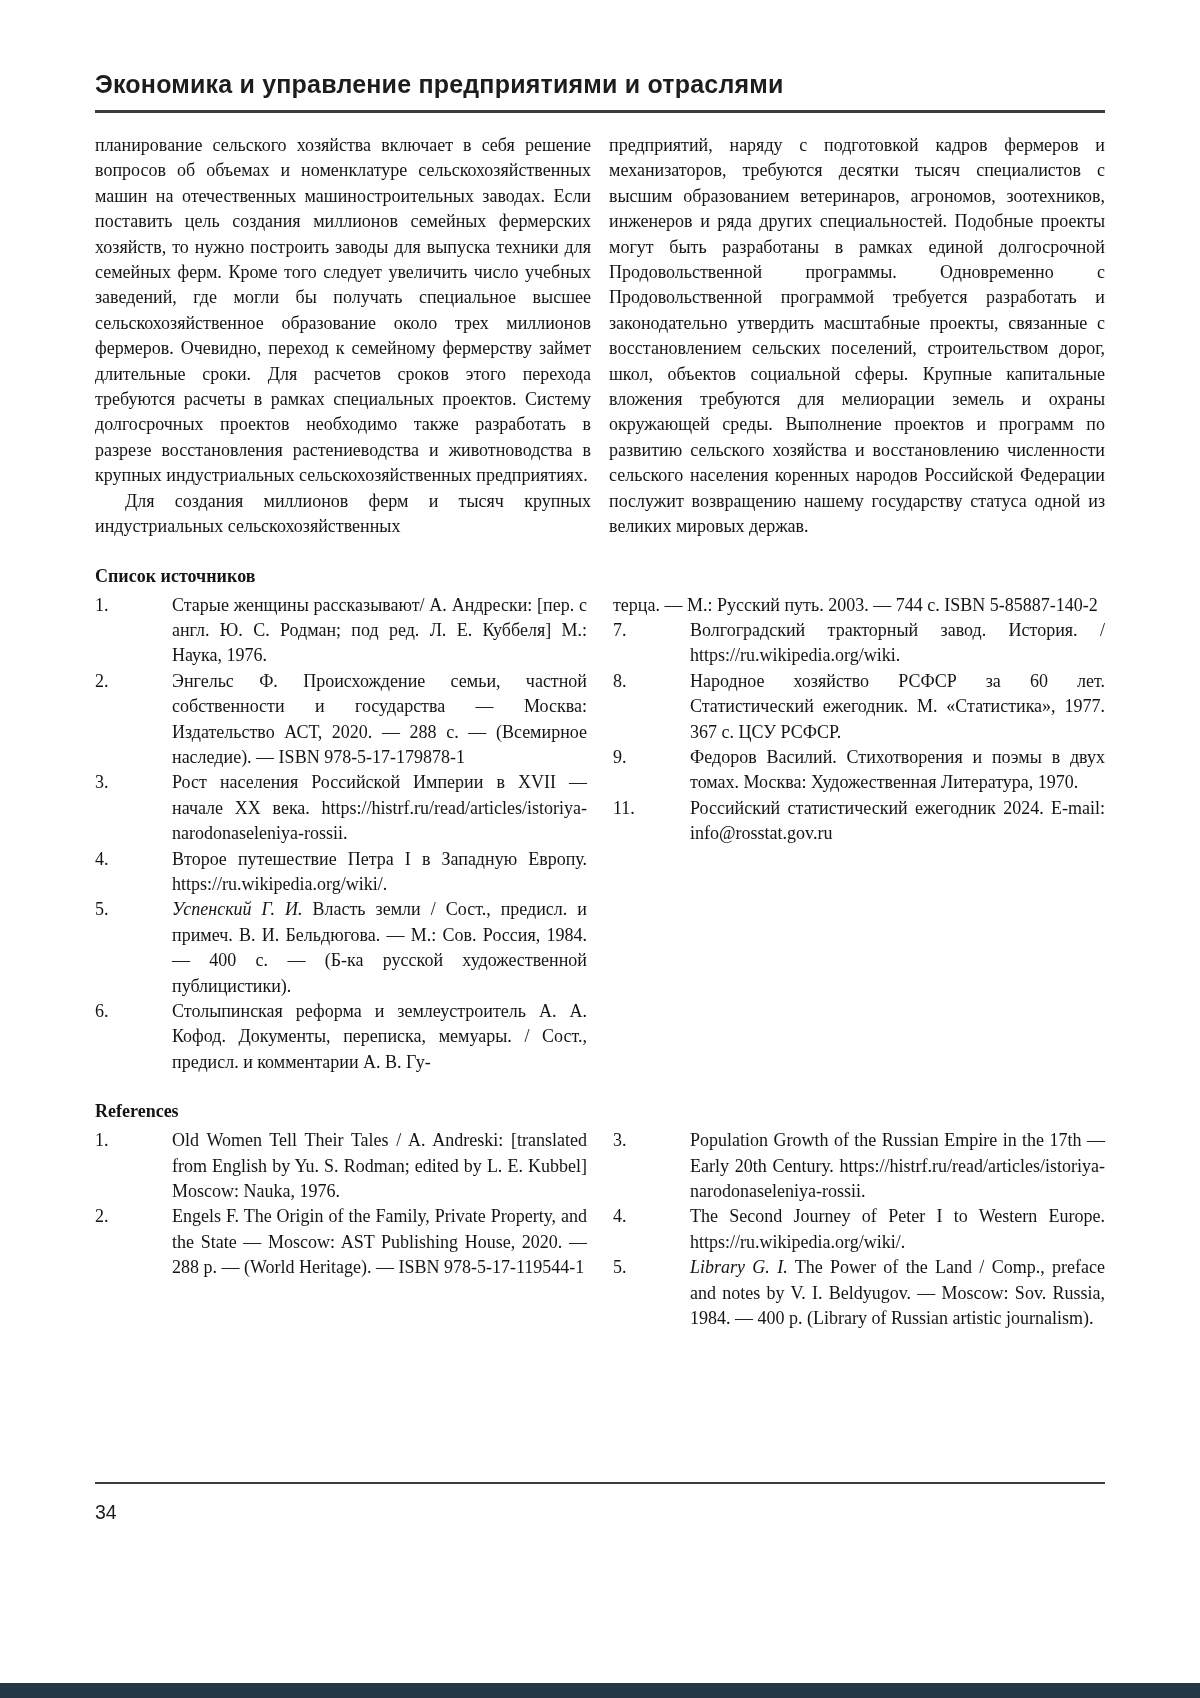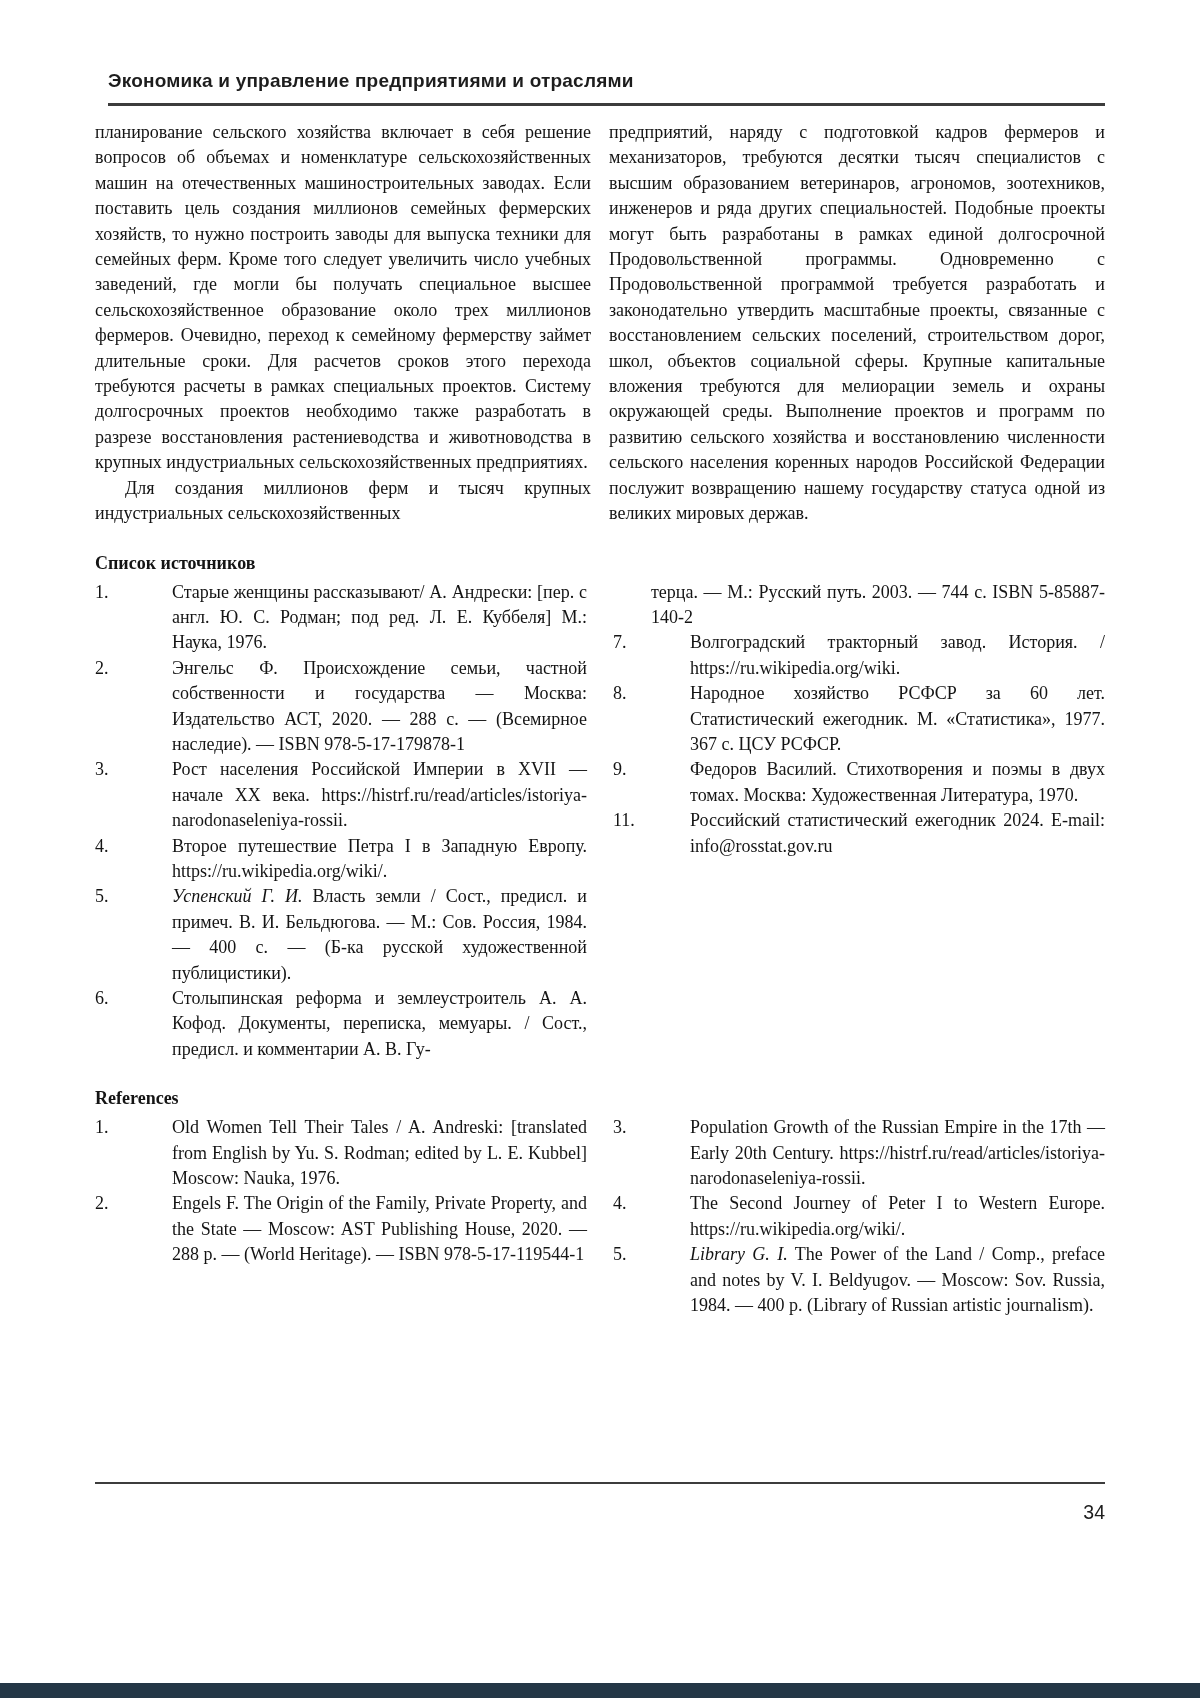--- a/index.html
+++ b/index.html
@@ -11,56 +11,55 @@
     background: #ffffff;
     font-family: "Liberation Serif", serif;
     color: #141414;
     overflow: hidden;
   }
   .content { padding: 70px 95px 0 95px; }
 
   .header-title {
     font-family: "Liberation Sans", sans-serif;
     font-weight: bold;
-    font-size: 19px;
+    font-size: 25px;
     letter-spacing: 0.2px;
     color: #1d1d1d;
     padding-bottom: 11px;
     border-bottom: 3px solid #3c3c3c;
-    margin-left: 13px;
   }
 
-  .columns { display: flex; gap: 18px; margin-top: 14px; }
+  .columns { display: flex; gap: 18px; margin-top: 20px; }
   .col { flex: 1; font-size: 18px; line-height: 25.4px; text-align: justify; }
   .col p { hyphens: auto; }
   .col p.indent { text-indent: 30px; }
 
   .section-heading {
     font-weight: bold;
     font-size: 18px;
     margin-top: 26px;
     margin-bottom: 6px;
   }
 
   .ref-columns { display: flex; gap: 26px; }
   .ref-col { flex: 1; font-size: 18px; line-height: 25.4px; }
   .ref-item { display: flex; }
   .ref-num { flex: 0 0 38px; }
   .ref-text { flex: 1; text-align: justify; hyphens: auto; margin-left: 39px; }
-  .continuation { margin-left: 38px; text-align: justify; hyphens: auto; }
+  .continuation { text-align: justify; hyphens: auto; }
 
   .footer {
     position: absolute;
     left: 95px;
     right: 95px;
     top: 1482px;
     border-top: 2px solid #3c3c3c;
     padding-top: 17px;
     display: flex;
-    justify-content: flex-end;
+    justify-content: flex-start;
     align-items: baseline;
     font-family: "Liberation Sans", sans-serif;
     font-size: 19.5px;
     color: #1d1d1d;
   }
 
   .bottom-bar {
     position: absolute;
     left: 0;
     right: 0;

